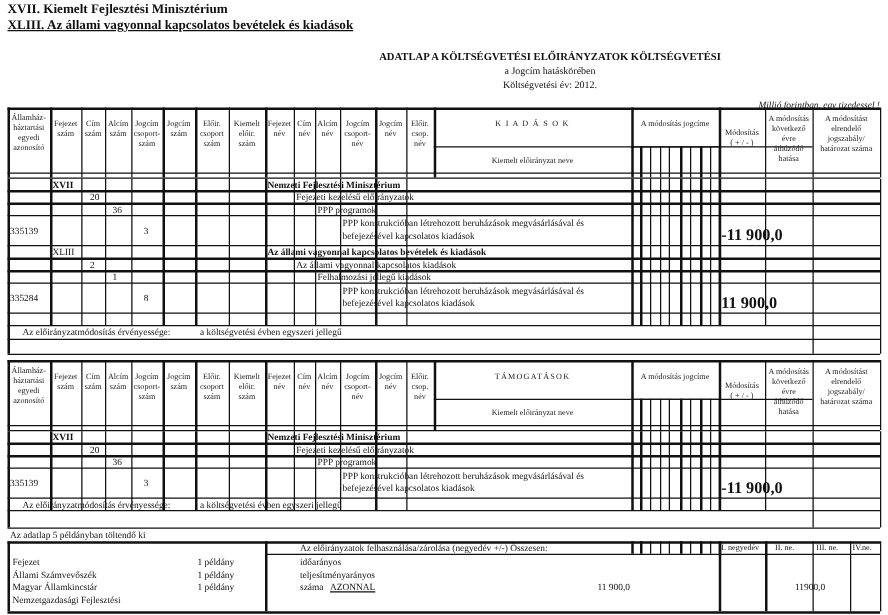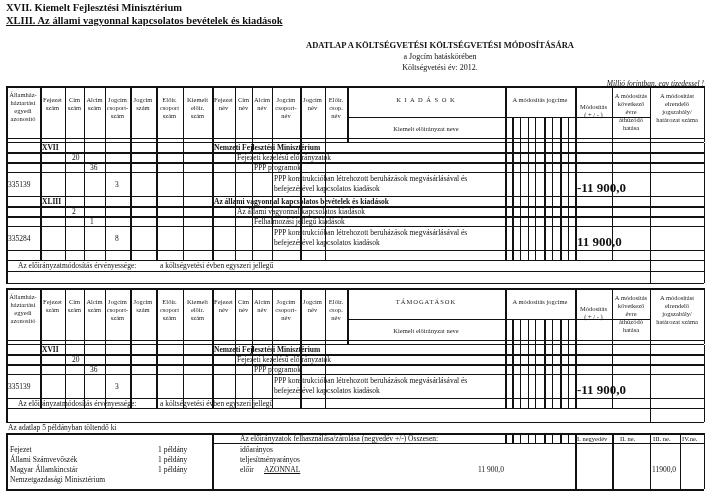--- a/index.html
+++ b/index.html
@@ -20,21 +20,21 @@
   .t { font-size:6.5px; line-height:8px; text-align:center; position:absolute; color:#222; }
   .c { font-size:7.5px; line-height:9px; position:absolute; white-space:nowrap; }
   .val { font-size:13px; position:absolute; font-weight:bold; white-space:nowrap;}
   .foot { font-size:7.5px; position:absolute; white-space:nowrap; }
 </style>
 </head>
 <body>
 
 <div class="abs hdr1">XVII. Kiemelt Fejlesztési Minisztérium</div>
 <div class="abs hdr2"><span class="u">XLIII.</span><span class="u"> Az állami vagyonnal kapcsolatos bevételek és kiadások</span></div>
-<div class="abs title">ADATLAP  A KÖLTSÉGVETÉSI KÖLTSÉGVETÉSI MÓDOSÍTÁSÁRA</div>
+<div class="abs title">ADATLAP  A KÖLTSÉGVETÉSI ELŐIRÁNYZATOK KÖLTSÉGVETÉSI</div>
 <div class="abs sub1">a  Jogcím   hatáskörében</div>
 <div class="abs sub2">Költségvetési év: 2012.</div>
 <div class="abs unit">Millió forintban, egy tizedessel !</div>
 
 <div id="grid">
     <div class="hb abs" style="left: 6px; top: 86px; width: 698px;"></div>
     <div class="h abs" style="left: 347px; top: 117px; width: 303px;"></div>
     <div class="h abs" style="left: 505px; top: 117px; width: 70px;"></div>
     <div class="h abs" style="left: 6px; top: 138px; width: 698px;"></div>
     <div class="h abs" style="left: 6px; top: 142px; width: 698px;"></div>
@@ -124,21 +124,21 @@
     <div class="hb abs" style="left: 6px; top: 162px; width: 698px;"></div>
     <div class="c abs" style="left: 90px; top: 163px;">36</div>
     <div class="c abs" style="left: 254px; top: 163px;">PPP programok</div>
     <div class="h abs" style="left: 6px; top: 172px; width: 698px;"></div>
     <div class="c abs" style="left: 8px; top: 180px;">335139</div>
     <div class="c abs" style="left: 115px; top: 180px;">3</div>
     <div class="c abs" style="left: 274px; top: 174px;">PPP konstrukcióban létrehozott beruházások megvásárlásával és</div>
     <div class="c abs" style="left: 274px; top: 184px;">befejezésével kapcsolatos kiadások</div>
     <div class="val abs" style="left: 577px; top: 180px;">-11 900,0</div>
     <div class="h abs" style="left: 6px; top: 196px; width: 698px;"></div>
-    <div class="c abs" style="left: 42px; top: 197px; font-weight: bold;">XLIII</div>
+    <div class="c abs" style="left: 42px; top: 197px; font-weight: normal;">XLIII</div>
     <div class="c abs" style="left: 214px; top: 197px; font-weight: bold;">Az állami vagyonnal kapcsolatos bevételek és kiadások</div>
     <div class="hb abs" style="left: 6px; top: 206px; width: 698px;"></div>
     <div class="c abs" style="left: 72px; top: 207px;">2</div>
     <div class="c abs" style="left: 237px; top: 207px;">Az állami vagyonnal kapcsolatos kiadások</div>
     <div class="hb abs" style="left: 6px; top: 216px; width: 698px;"></div>
     <div class="c abs" style="left: 90px; top: 217px;">1</div>
     <div class="c abs" style="left: 254px; top: 217px;">Felhalmozási jellegű kiadások</div>
     <div class="h abs" style="left: 6px; top: 226px; width: 698px;"></div>
     <div class="c abs" style="left: 8px; top: 234px;">335284</div>
     <div class="c abs" style="left: 115px; top: 234px;">8</div>
@@ -339,22 +339,22 @@
     <div class="c abs" style="left: 620px; top: 434px; font-size: 6.5px;">II. ne.</div>
     <div class="c abs" style="left: 653px; top: 434px; font-size: 6.5px;">III. ne.</div>
     <div class="c abs" style="left: 682px; top: 434px; font-size: 6.5px;">IV.ne.</div>
     <div class="h abs" style="left: 212px; top: 443px; width: 492px;"></div>
     <div class="c abs" style="left: 10px; top: 445px;">Fejezet</div>
     <div class="c abs" style="left: 158px; top: 445px;">1 példány</div>
     <div class="c abs" style="left: 10px; top: 455px;">Állami Számvevőszék</div>
     <div class="c abs" style="left: 158px; top: 455px;">1 példány</div>
     <div class="c abs" style="left: 10px; top: 465px;">Magyar Államkincstár</div>
     <div class="c abs" style="left: 158px; top: 465px;">1 példány</div>
-    <div class="c abs" style="left: 10px; top: 475px;">Nemzetgazdasági Minisztérium</div>
+    <div class="c abs" style="left: 10px; top: 475px;">Nemzetgazdasági Fejlesztési</div>
     <div class="c abs" style="left: 158px; top: 475px; margin-top: 20px;">2 példány</div>
     <div class="c abs" style="left: 240px; top: 445px;">időarányos</div>
     <div class="c abs" style="left: 240px; top: 455px;">teljesítményarányos</div>
-    <div class="c abs" style="left: 240px; top: 465px;">előir </div>
+    <div class="c abs" style="left: 240px; top: 465px;">száma </div>
     <div class="c abs" style="left: 264px; top: 465px; text-decoration: underline;">AZONNAL</div>
     <div class="foot abs" style="left: 478px; top: 465px;">11 900,0</div>
-    <div class="foot abs" style="left: 652px; top: 465px;">11900,0</div>
+    <div class="foot abs" style="left: 636px; top: 465px;">11900,0</div>
     <div class="hb abs" style="left: 6px; top: 489px; width: 698px;"></div>
   </div>
 
 </body></html>

